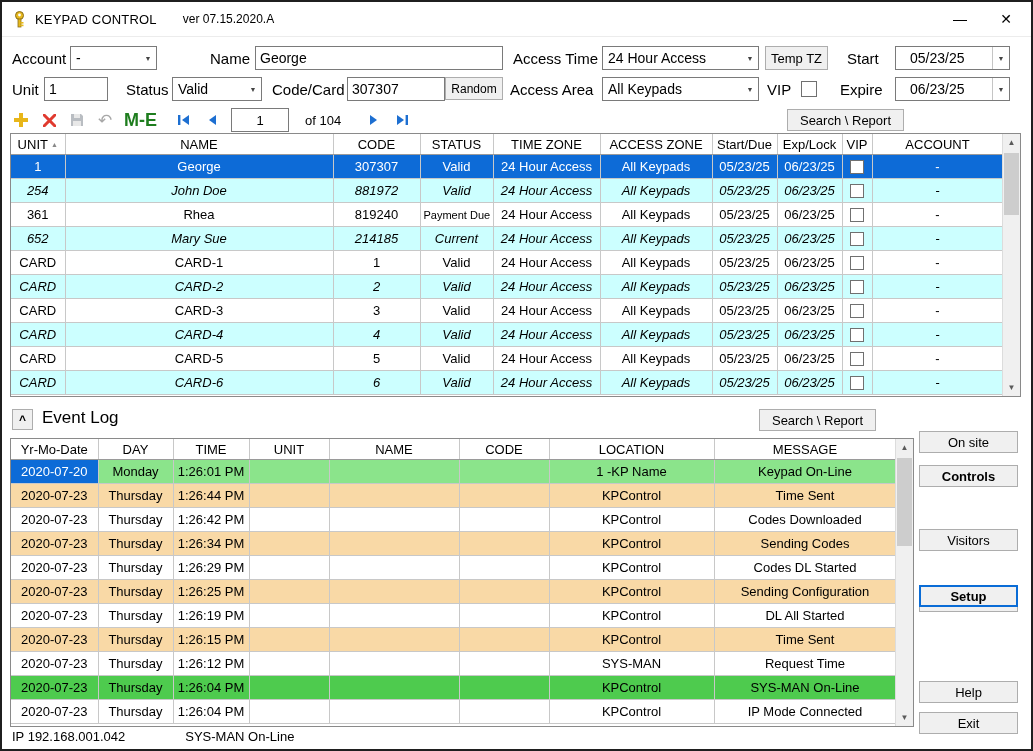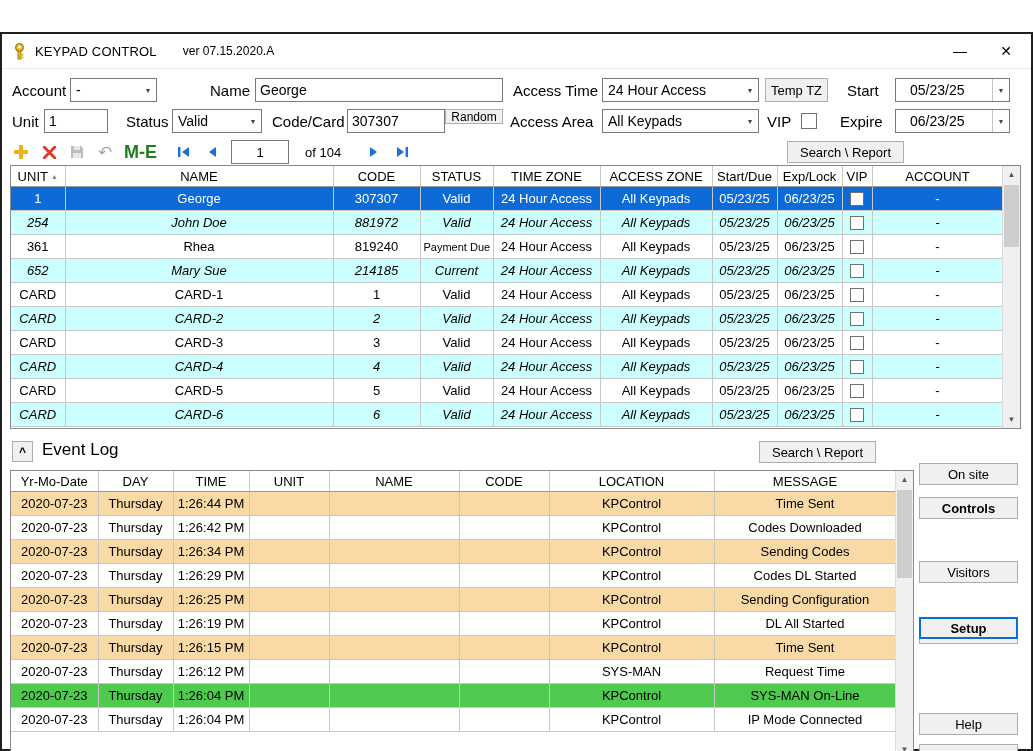--- a/index.html
+++ b/index.html
@@ -1,17 +1,17 @@
 <!DOCTYPE html>
 <html><head>
 <meta charset="utf-8">
 <style>
   html,body{margin:0;padding:0;width:1033px;height:751px;overflow:hidden;background:#fff;}
   .window{position:absolute;inset:0;border:2px solid #1f1f1f;background:#ffffff;
-          font-family:"Liberation Sans",sans-serif;color:#000;cursor:default;margin-top:32px;}
+          font-family:"Liberation Sans",sans-serif;color:#000;cursor:default;}
   
   .titlebar{position:absolute;top:0;left:0;right:0;height:34px;display:flex;align-items:center;background:#fff;border-bottom:1px solid #ececec;}
   .app-icon{margin:0 8px 0 10px;display:flex;align-items:center;}
   .app-title{font-size:13px;letter-spacing:.2px;}
   .app-version{font-size:12px;margin-left:26px;}
   .win-btns{position:absolute;right:0;top:0;height:34px;display:flex;}
   .win-btn{width:46px;height:34px;display:flex;align-items:center;justify-content:center;font-size:14px;}
   .win-btn.close{margin-right:2px;}
   
   .lbl{position:absolute;font-size:15px;white-space:nowrap;}
@@ -109,21 +109,21 @@
 
   <span class="lbl" style="left:10px;top:79px;">Unit</span>
   <input class="tbox" style="left: 42px; top: 75px; width: 54px;" value="1">
   <span class="lbl" style="left:124px;top:79px;">Status</span>
   <div class="combo" style="left:170px;top:75px;width:88px;">
     <span class="val">Valid</span>
     <span class="arr">▼</span>
   </div>
   <span class="lbl" style="left:270px;top:79px;">Code/Card</span>
   <input class="tbox" style="left: 345px; top: 75px; width: 88px;" value="307307">
-  <div class="btn" style="position:absolute;left:443px;top:75px;width:58px;height:15px;font-size:12px;">Random</div>
+  <div class="btn" style="position:absolute;left:443px;top:75px;width:58px;height:23px;font-size:12px;">Random</div>
   <span class="lbl" style="left:508px;top:79px;">Access Area</span>
   <div class="combo" style="left:600px;top:75px;width:155px;">
     <span class="val">All Keypads</span>
     <span class="arr">▼</span>
   </div>
   <span class="lbl" style="left:765px;top:79px;">VIP</span>
   <span class="checkbox" style="left:799px;top:79px;"></span>
   <span class="lbl" style="left:838px;top:79px;">Expire</span>
   <div class="combo date" style="left:893px;top:75px;width:113px;">
     <span class="val">06/23/25</span>
@@ -358,20 +358,30 @@
           <th><span>DAY</span></th>
           <th><span>TIME</span></th>
           <th><span>UNIT</span></th>
           <th><span>NAME</span></th>
           <th><span>CODE</span></th>
           <th><span>LOCATION</span></th>
           <th><span>MESSAGE</span></th>
         </tr>
       </thead>
       <tbody>
+          <tr class="green">
+            <td class="selcell">2020-07-20</td>
+            <td>Monday</td>
+            <td>1:26:01 PM</td>
+            <td></td>
+            <td></td>
+            <td></td>
+            <td>1 -KP Name</td>
+            <td>Keypad On-Line</td>
+          </tr>
           <tr class="orange">
             <td>2020-07-23</td>
             <td>Thursday</td>
             <td>1:26:44 PM</td>
             <td></td>
             <td></td>
             <td></td>
             <td>KPControl</td>
             <td>Time Sent</td>
           </tr>

